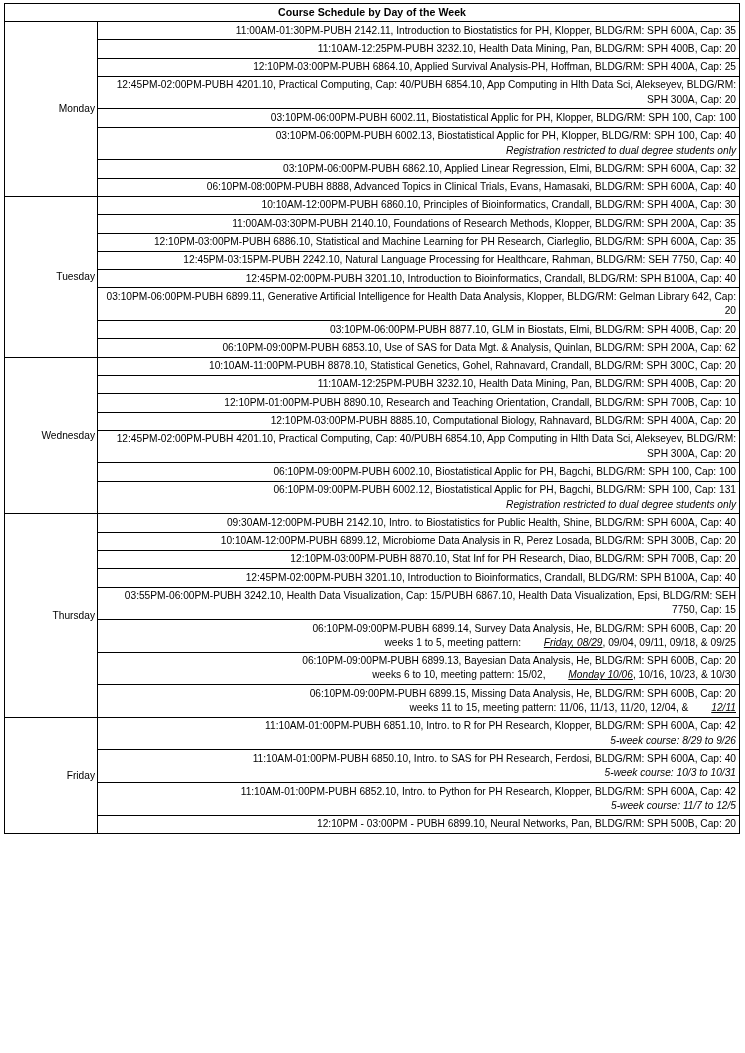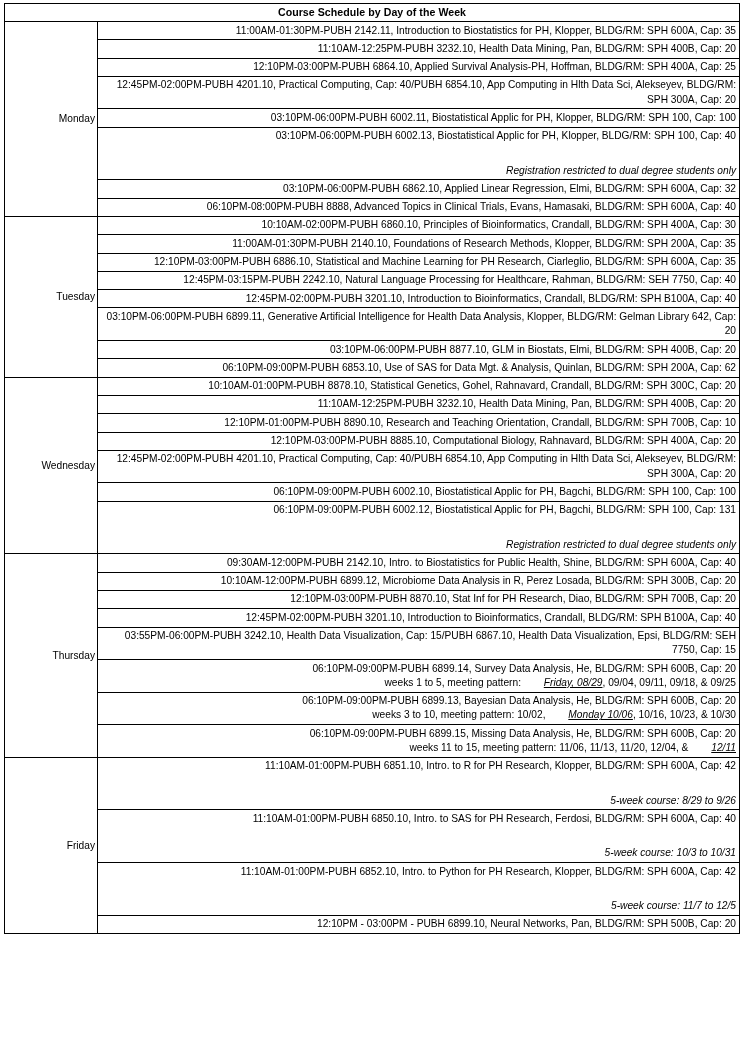--- a/index.html
+++ b/index.html
@@ -52,21 +52,21 @@
     border: 1.3px solid #000;
     border-left: 1.3px solid #000;
     text-align: right;
     vertical-align: top;
     font-size: 10.2px;
     line-height: 14.3px;
     padding: 1.5px 3px 1.5px 4px;
     word-wrap: break-word;
   }
   td.entry-cell .line { display: block; }
-  .it { font-style: italic; margin-top: 20px; }
+  .it { font-style: italic; }
   .it-u { font-style: italic; text-decoration: underline; margin-left: 20px; }
 </style>
 </head>
 <body>
 
 <div class="page">
   <table class="schedule">
     <colgroup>
       <col class="day-col">
       <col class="entry-col">
@@ -113,26 +113,26 @@
           </td>
         </tr>
         <tr>
           <td class="entry-cell">
             <span class="line">06:10PM-08:00PM-PUBH 8888, Advanced Topics in Clinical Trials, Evans, Hamasaki, BLDG/RM: SPH 600A, Cap: 40</span>
           </td>
         </tr>
         <tr>
           <td class="day-cell" rowspan="8">Tuesday</td>
           <td class="entry-cell">
-            <span class="line">10:10AM-02:00PM-PUBH 6860.10, Principles of Bioinformatics, Crandall, BLDG/RM: SPH 400A, Cap: 30</span>
-          </td>
-        </tr>
-        <tr>
-          <td class="entry-cell">
-            <span class="line">11:00AM-01:30PM-PUBH 2140.10, Foundations of Research Methods, Klopper, BLDG/RM: SPH 200A, Cap: 35</span>
+            <span class="line">10:10AM-12:00PM-PUBH 6860.10, Principles of Bioinformatics, Crandall, BLDG/RM: SPH 400A, Cap: 30</span>
+          </td>
+        </tr>
+        <tr>
+          <td class="entry-cell">
+            <span class="line">11:00AM-03:30PM-PUBH 2140.10, Foundations of Research Methods, Klopper, BLDG/RM: SPH 200A, Cap: 35</span>
           </td>
         </tr>
         <tr>
           <td class="entry-cell">
             <span class="line">12:10PM-03:00PM-PUBH 6886.10, Statistical and Machine Learning for PH Research, Ciarleglio, BLDG/RM: SPH 600A, Cap: 35</span>
           </td>
         </tr>
         <tr>
           <td class="entry-cell">
             <span class="line">12:45PM-03:15PM-PUBH 2242.10, Natural Language Processing for Healthcare, Rahman, BLDG/RM: SEH 7750,  Cap: 40</span>
@@ -154,21 +154,21 @@
           </td>
         </tr>
         <tr>
           <td class="entry-cell">
             <span class="line">06:10PM-09:00PM-PUBH 6853.10, Use of SAS for Data Mgt. &amp; Analysis, Quinlan, BLDG/RM: SPH 200A,   Cap: 62</span>
           </td>
         </tr>
         <tr>
           <td class="day-cell" rowspan="7">Wednesday</td>
           <td class="entry-cell">
-            <span class="line">10:10AM-01:00PM-PUBH 8878.10, Statistical Genetics, Gohel, Rahnavard, Crandall, BLDG/RM: SPH 300C, Cap: 20</span>
+            <span class="line">10:10AM-11:00PM-PUBH 8878.10, Statistical Genetics, Gohel, Rahnavard, Crandall, BLDG/RM: SPH 300C, Cap: 20</span>
           </td>
         </tr>
         <tr>
           <td class="entry-cell">
             <span class="line">11:10AM-12:25PM-PUBH 3232.10, Health Data Mining, Pan, BLDG/RM: SPH 400B, Cap: 20</span>
           </td>
         </tr>
         <tr>
           <td class="entry-cell">
             <span class="line">12:10PM-01:00PM-PUBH 8890.10, Research and Teaching Orientation, Crandall, BLDG/RM: SPH 700B, Cap: 10</span>
@@ -223,21 +223,21 @@
         </tr>
         <tr>
           <td class="entry-cell">
             <span class="line">06:10PM-09:00PM-PUBH 6899.14, Survey Data Analysis, He, BLDG/RM: SPH 600B, Cap: 20</span>
             <span class="line"><span>weeks 1 to 5, meeting pattern: </span><span class="it-u">Friday, 08/29</span><span>, 09/04, 09/11, 09/18, &amp; 09/25</span></span>
           </td>
         </tr>
         <tr>
           <td class="entry-cell">
             <span class="line">06:10PM-09:00PM-PUBH 6899.13, Bayesian Data Analysis, He, BLDG/RM: SPH 600B, Cap: 20</span>
-            <span class="line"><span>weeks 3 to 10, meeting pattern: 10/02, </span><span class="it-u">Monday 10/06</span><span>, 10/16, 10/23, &amp; 10/30</span></span>
+            <span class="line"><span>weeks 6 to 10, meeting pattern: 15/02, </span><span class="it-u">Monday 10/06</span><span>, 10/16, 10/23, &amp; 10/30</span></span>
           </td>
         </tr>
         <tr>
           <td class="entry-cell">
             <span class="line">06:10PM-09:00PM-PUBH 6899.15, Missing Data Analysis, He, BLDG/RM: SPH 600B, Cap: 20</span>
             <span class="line"><span>weeks 11 to 15, meeting pattern: 11/06, 11/13, 11/20, 12/04, &amp; </span><span class="it-u">12/11</span><span></span></span>
           </td>
         </tr>
         <tr>
           <td class="day-cell" rowspan="4">Friday</td>

